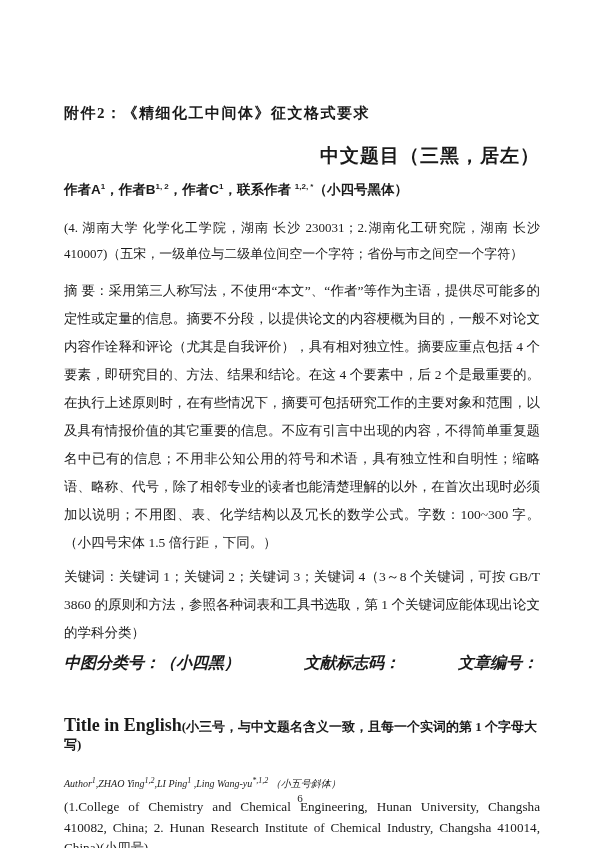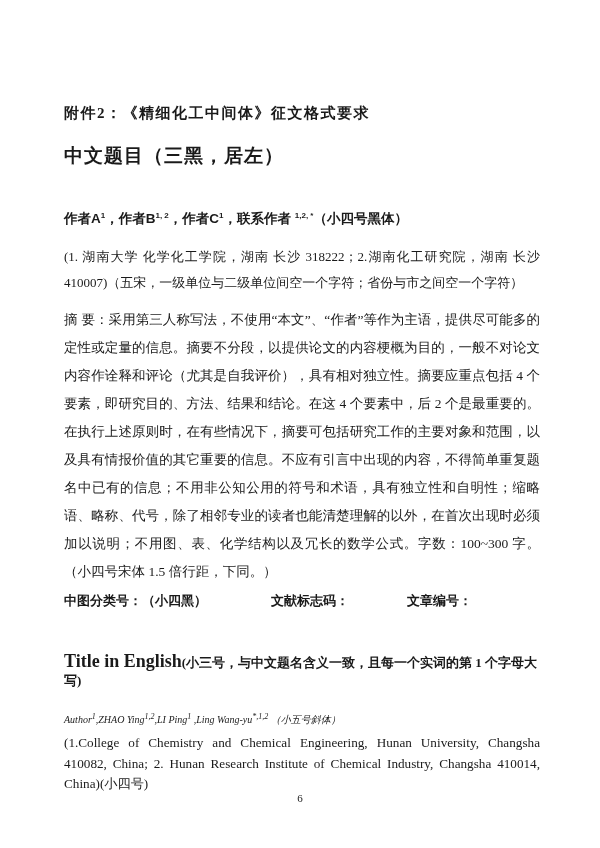--- a/index.html
+++ b/index.html
@@ -25,21 +25,22 @@
     font-weight: bold;
     font-size: 15px;
     letter-spacing: 1.5px;
     margin-bottom: 20px;
   }
   .cn-title {
     font-family: "Liberation Sans", "DejaVu Sans", sans-serif;
     font-weight: bold;
     font-size: 19px;
     letter-spacing: 1px;
-    margin-bottom: 41px;
+    margin-bottom: 12px;
+    text-align: right;
   }
   .authors-cn {
     font-family: "Liberation Sans", "DejaVu Sans", sans-serif;
     font-weight: bold;
     font-size: 13.5px;
     margin-bottom: 16px;
   }
   .authors-cn sup, .en-authors sup { font-size: 8px; }
   .affil-cn {
     font-size: 13px;
@@ -53,23 +54,24 @@
     text-align: justify;
     margin-bottom: 6px;
   }
   .label-hei {
     font-family: "Liberation Sans", "DejaVu Sans", sans-serif;
     font-weight: normal;
   }
   .clc-line {
     font-family: "Liberation Sans", "DejaVu Sans", sans-serif;
     font-weight: bold;
-    font-size: 13px;
+    font-size: 16px;
     margin-top: 4px;
     display: flex;
+    font-style: italic;
   }
   .clc-line .seg2 { margin-left: 64px; }
   .clc-line .seg3 { margin-left: 58px; text-align: center; }
   .en-title {
     margin-top: 41px;
     font-size: 13px;
     font-weight: bold;
   }
   .en-title .en-title-main {
     font-size: 18px;
@@ -100,26 +102,29 @@
 
 <div class="page">
   <div class="content">
 
     <div class="attachment-heading">附件2：《精细化工中间体》征文格式要求</div>
 
     <div class="cn-title">中文题目（三黑，居左）</div>
 
     <div class="authors-cn">作者A<sup>1</sup>，作者B<sup>1, 2</sup>，作者C<sup>1</sup>，联系作者 <sup>1,2, *</sup>（小四号黑体）</div>
 
-    <div class="affil-cn">(1. 湖南大学 化学化工学院，湖南 长沙 318222；2.湖南化工研究院，湖南 长沙 410007)（五宋，一级单位与二级单位间空一个字符；省份与市之间空一个字符）</div>
+    <div class="affil-cn">(4. 湖南大学 化学化工学院，湖南 长沙 230031；2.湖南化工研究院，湖南 长沙 410007)（五宋，一级单位与二级单位间空一个字符；省份与市之间空一个字符）</div>
 
     <div class="para-cn">
       <span class="label-hei">摘  要：</span><span>采用第三人称写法，不使用“本文”、“作者”等作为主语，提供尽可能多的定性或定量的信息。摘要不分段，以提供论文的内容梗概为目的，一般不对论文内容作诠释和评论（尤其是自我评价），具有相对独立性。摘要应重点包括 4 个要素，即研究目的、方法、结果和结论。在这 4 个要素中，后 2 个是最重要的。在执行上述原则时，在有些情况下，摘要可包括研究工作的主要对象和范围，以及具有情报价值的其它重要的信息。不应有引言中出现的内容，不得简单重复题名中已有的信息；不用非公知公用的符号和术语，具有独立性和自明性；缩略语、略称、代号，除了相邻专业的读者也能清楚理解的以外，在首次出现时必须加以说明；不用图、表、化学结构以及冗长的数学公式。字数：100~300 字。（小四号宋体 1.5 倍行距，下同。）</span>
     </div>
 
+    <div class="para-cn">
+      <span class="label-hei">关键词：</span><span>关键词 1；关键词 2；关键词 3；关键词 4（3～8 个关键词，可按 GB/T 3860 的原则和方法，参照各种词表和工具书选取，第 1 个关键词应能体现出论文的学科分类）</span>
+    </div>
 
     <div class="clc-line">
       <span class="seg1">中图分类号：（小四黑）</span>
       <span class="seg2">文献标志码：</span>
       <span class="seg3">文章编号：</span>
     </div>
 
     <div class="en-title">
       <span class="en-title-main">Title in English</span><span>(小三号，与中文题名含义一致，且每一个实词的第 1 个字母大写)</span>
     </div>

